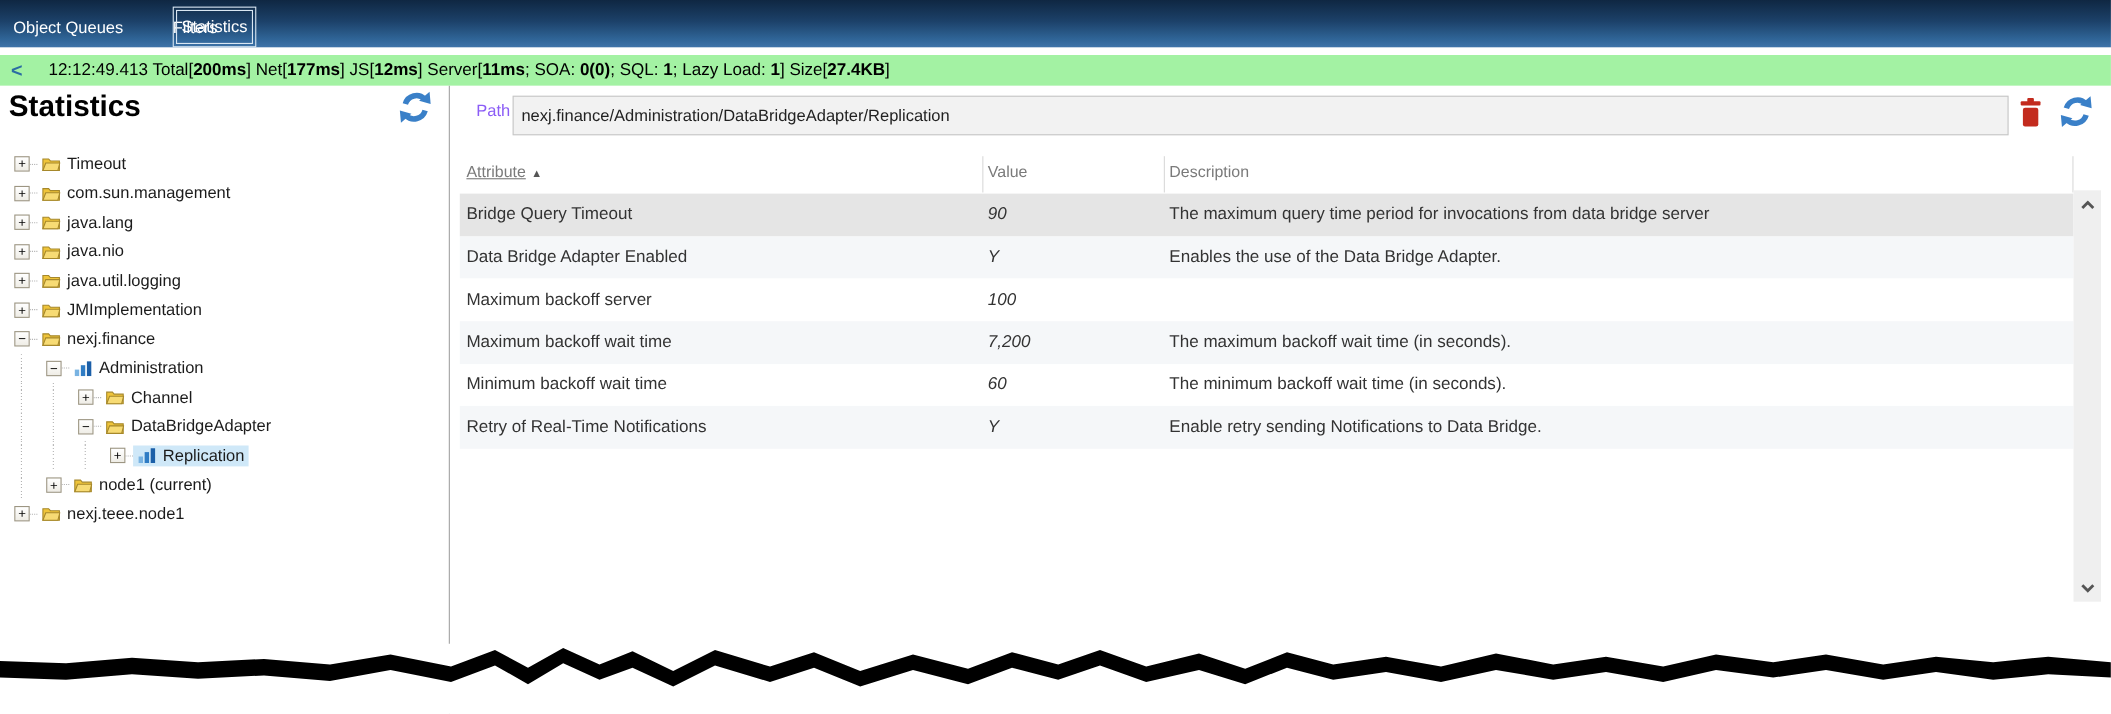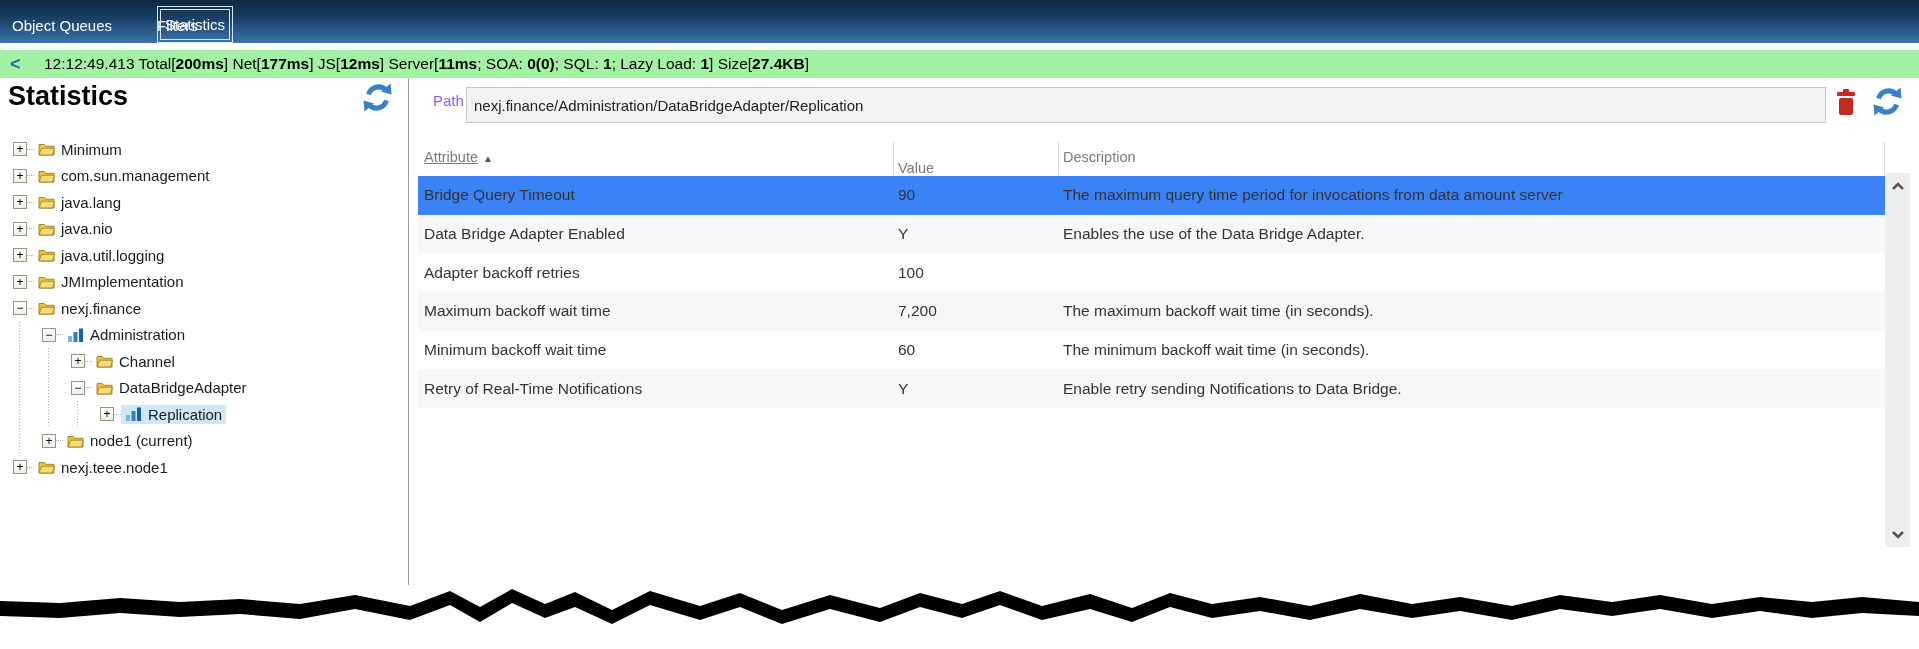--- a/index.html
+++ b/index.html
@@ -47,31 +47,31 @@
   .path-input{position:absolute;left:57px;top:9px;width:1360px;height:27px;box-sizing:border-box;
               border:1px solid #c6c6c6;background:#f2f2f2;font-size:15px;color:#222;padding:17px 7px;
               font-family:inherit;outline:none;}
   .trash-btn{position:absolute;left:1425px;top:10px;width:24px;height:28px;}
   .refresh-btn{position:absolute;left:1462px;top:7px;width:33px;height:33px;}
 
   .thead{position:absolute;left:9px;top:62px;width:1467px;height:36px;font-size:14.5px;color:#7a7a7a;}
   .th-attr{position:absolute;left:6px;top:9px;cursor:pointer;text-align:right;}
   .th-link{text-decoration:underline;}
   .sort-arrow{color:#555;font-size:10px;margin-left:5px;}
-  .th-value{position:absolute;left:480px;top:9px;margin-top:11px;}
+  .th-value{position:absolute;left:480px;top:9px;}
   .th-desc{position:absolute;left:645px;top:9px;}
   .colsep{position:absolute;top:2px;height:33px;width:1px;background:#d9d9d9;}
 
   .rows{position:absolute;left:9px;top:98px;width:1467px;}
   .row{height:38.7px;position:relative;font-size:15.5px;color:#333;}
   .row:nth-child(even){background:#f5f7f9;}
-  .row.hl{background:#3b82f6;}
+  .row.hl{background:#e5e5e5;}
   .cell{position:absolute;top:50%;transform:translateY(-50%);white-space:nowrap;}
   .cell-attr{left:6px;}
-  .cell-value{left:480px;}
+  .cell-value{left:480px;font-style:italic;}
   .cell-desc{left:645px;}
 
   .vscroll{position:absolute;left:1476px;top:95px;width:25px;height:374px;background:#efefef;}
   .varrow{position:absolute;left:0;width:25px;height:22px;display:flex;align-items:center;justify-content:center;}
 
   .torn{position:absolute;left:0;top:585px;width:1919px;height:64px;}
 </style>
 </head>
 <body>
 
@@ -98,21 +98,21 @@
       </svg></div>
   <div class="tree" id="tree">
       <div class="trow">
         <span class="expander">+</span>
         <span class="stub"></span>
         <span class="node">
           <svg width="17" height="14" viewBox="0 0 17 14">
             <path d="M1 2.5 h5.2 l1.6 1.8 H16 V13 H1 Z" fill="#efc43a" stroke="#a6882b" stroke-width="1"></path>
             <path d="M1 13 L3.6 6.2 H16.4 L14.6 13 Z" fill="#f7db74" stroke="#a6882b" stroke-width="1"></path>
           </svg>
-          <span class="tlabel">Minimum</span>
+          <span class="tlabel">Timeout</span>
         </span>
       </div>
       <div class="trow">
         <span class="expander">+</span>
         <span class="stub"></span>
         <span class="node">
           <svg width="17" height="14" viewBox="0 0 17 14">
             <path d="M1 2.5 h5.2 l1.6 1.8 H16 V13 H1 Z" fill="#efc43a" stroke="#a6882b" stroke-width="1"></path>
             <path d="M1 13 L3.6 6.2 H16.4 L14.6 13 Z" fill="#f7db74" stroke="#a6882b" stroke-width="1"></path>
           </svg>
@@ -277,29 +277,29 @@
     <span class="th-desc">Description</span>
     <span class="colsep" style="left:475px"></span>
     <span class="colsep" style="left:640px"></span>
     <span class="colsep" style="left:1466px"></span>
   </div>
 
   <div class="rows" id="rows">
       <div class="row hl">
         <span class="cell cell-attr">Bridge Query Timeout</span>
         <span class="cell cell-value">90</span>
-        <span class="cell cell-desc">The maximum query time period for invocations from data amount server</span>
+        <span class="cell cell-desc">The maximum query time period for invocations from data bridge server</span>
       </div>
       <div class="row">
         <span class="cell cell-attr">Data Bridge Adapter Enabled</span>
         <span class="cell cell-value">Y</span>
         <span class="cell cell-desc">Enables the use of the Data Bridge Adapter.</span>
       </div>
       <div class="row">
-        <span class="cell cell-attr">Adapter backoff retries</span>
+        <span class="cell cell-attr">Maximum backoff server</span>
         <span class="cell cell-value">100</span>
       </div>
       <div class="row">
         <span class="cell cell-attr">Maximum backoff wait time</span>
         <span class="cell cell-value">7,200</span>
         <span class="cell cell-desc">The maximum backoff wait time (in seconds).</span>
       </div>
       <div class="row">
         <span class="cell cell-attr">Minimum backoff wait time</span>
         <span class="cell cell-value">60</span>

